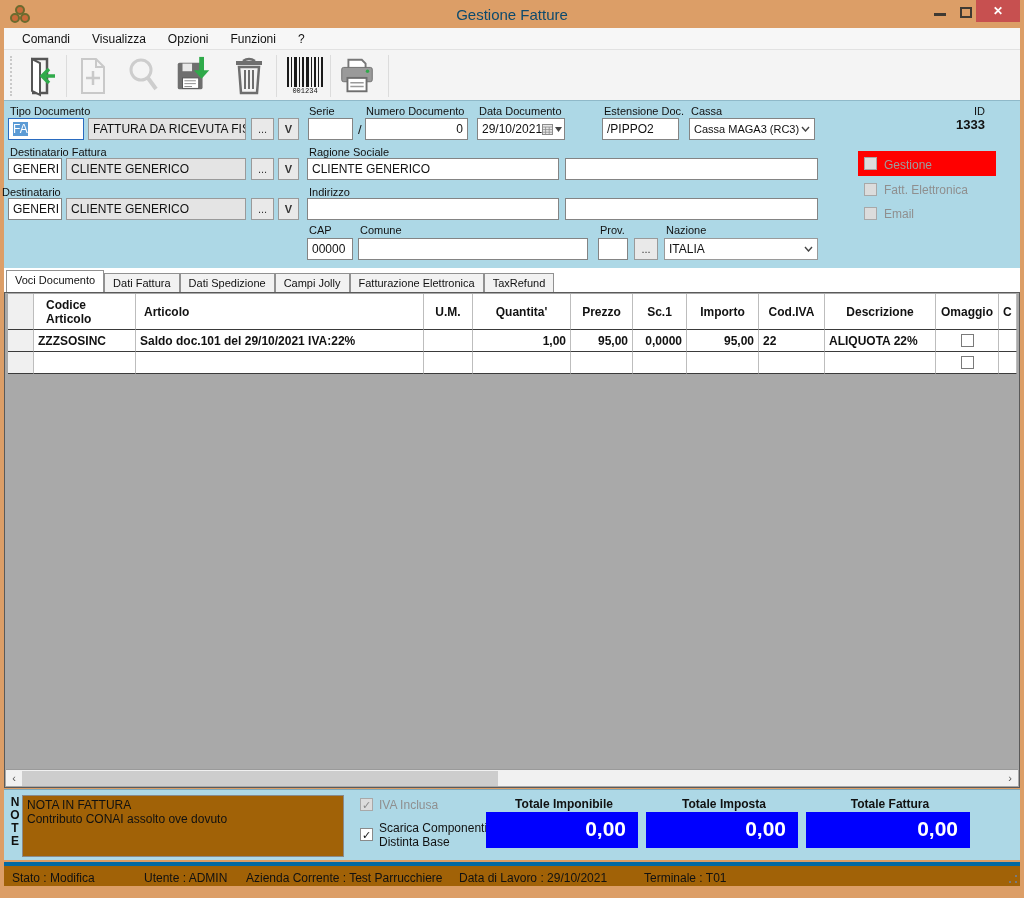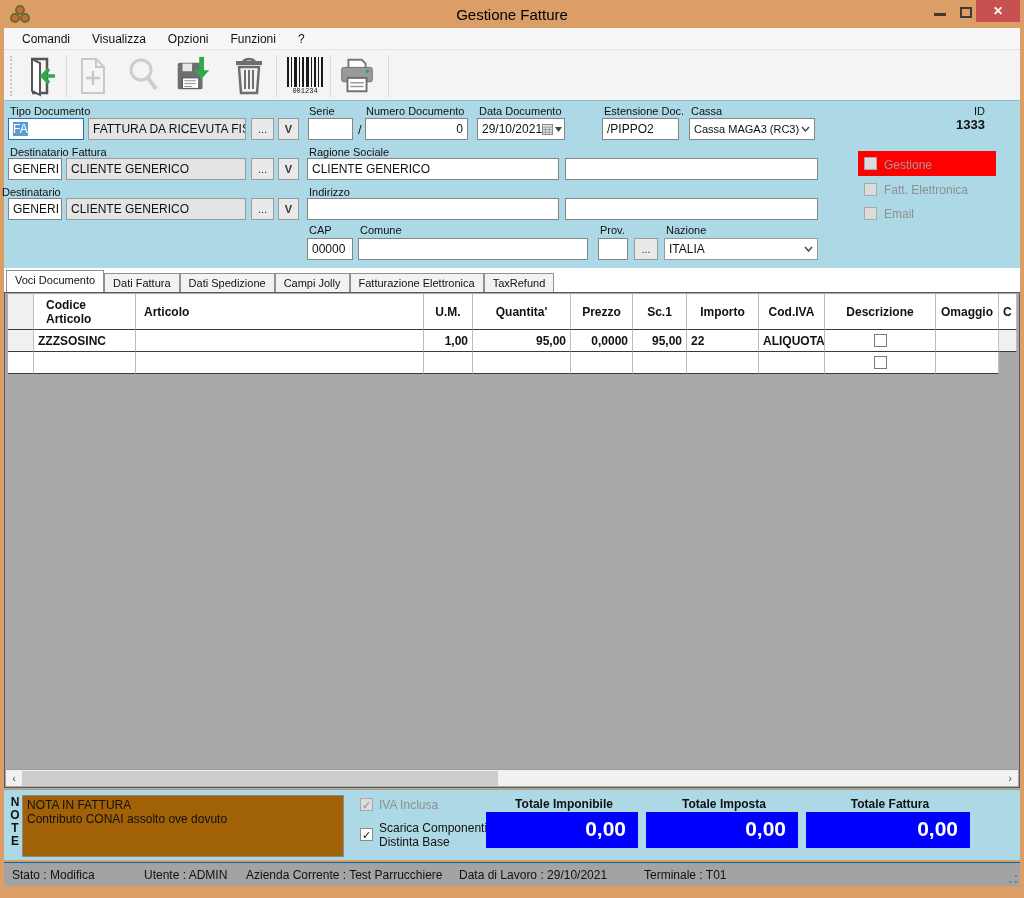--- a/index.html
+++ b/index.html
@@ -3,21 +3,21 @@
 <meta charset="utf-8">
 <style>
   * { margin:0; padding:0; box-sizing:border-box; }
   html,body { width:1024px; height:898px; font-family:"Liberation Sans", sans-serif; }
   .win { position:relative; width:1024px; height:898px; background:#dc9e67; overflow:hidden; }
   .abs { position:absolute; }
 
   
   .titlebar { left:0; top:0; width:1024px; height:28px; }
   .app-icon { left:10px; top:5px; width:20px; height:18px; }
-  .title { left:0; top:6px; width:1024px; text-align:center; font-size:15px; color:#000000; }
+  .title { left:0; top:6px; width:1024px; text-align:center; font-size:15px; color:#0c4a6e; }
   .btn-min { right:78px; top:13px; width:12px; height:3px; background:#3f3a33; }
   .btn-max { right:52px; top:7px; width:12px; height:11px; border:2px solid #3f3a33; }
   .btn-close { right:4px; top:0; width:44px; height:22px; background:#c75050; color:#fff;
                font-size:12px; text-align:center; line-height:22px; font-weight:bold; }
 
   
   .menubar { left:4px; top:28px; width:1016px; height:22px; background:#f7f7f7;
              border-bottom:1px solid #e2e2e2; display:flex; align-items:center; gap:22px;
              padding-left:18px; font-size:12px; color:#111; }
   .toolbar { left:4px; top:50px; width:1016px; height:50px; background:#f4f4f4; }
@@ -71,21 +71,21 @@
   .noteletters { position:absolute; left:4px; top:6px; width:14px; font-weight:bold; font-size:12px;
                  color:#111; line-height:13px; text-align:center; }
   .notesbox { position:absolute; left:18px; top:5px; width:322px; height:62px; background:#a16207;
               border:1px solid #8a8a8a; font-family:"Liberation Sans", sans-serif; font-size:12px;
               color:#111; padding:2px 4px; resize:none; overflow:hidden; }
   .tot-label { position:absolute; top:7px; font-weight:bold; font-size:12px; color:#111; text-align:center; }
   .tot-box { position:absolute; top:22px; height:36px; background:#0000ff; color:#fff; font-weight:bold;
              font-size:21px; text-align:right; line-height:34px; padding-right:12px; }
 
   
-  .statusbar { left:4px; top:862px; width:1016px; height:24px; background:#a3a3a3; border-top:1px solid #0369a1;
+  .statusbar { left:4px; top:862px; width:1016px; height:24px; background:#a16207; border-top:4px solid #0369a1;
                font-size:12px; color:#111; }
   .st { position:absolute; top:5px; white-space:nowrap; }
   .gripdots { position:absolute; right:2px; bottom:2px; width:10px; height:10px;
               background:
                 radial-gradient(circle at 8px 2px, #7a7a7a 1px, transparent 1.4px),
                 radial-gradient(circle at 8px 8px, #7a7a7a 1px, transparent 1.4px),
                 radial-gradient(circle at 2px 8px, #7a7a7a 1px, transparent 1.4px); }
 </style>
 </head>
 <body>
@@ -292,20 +292,21 @@
       <div class="gh c-center">Prezzo</div>
       <div class="gh c-center">Sc.1</div>
       <div class="gh c-center">Importo</div>
       <div class="gh c-center">Cod.IVA</div>
       <div class="gh c-center">Descrizione</div>
       <div class="gh c-center">Omaggio</div>
       <div class="gh">C</div>
 
       <div class="gc rowsel"></div>
       <div class="gc">ZZZSOSINC</div>
+      <div class="gc">Saldo doc.101 del 29/10/2021 IVA:22%</div>
       <div class="gc"></div>
       <div class="gc c-right">1,00</div>
       <div class="gc c-right">95,00</div>
       <div class="gc c-right">0,0000</div>
       <div class="gc c-right">95,00</div>
       <div class="gc">22</div>
       <div class="gc">ALIQUOTA 22%</div>
       <div class="gc c-center">
           <span class="gchk"></span>
         </div>

